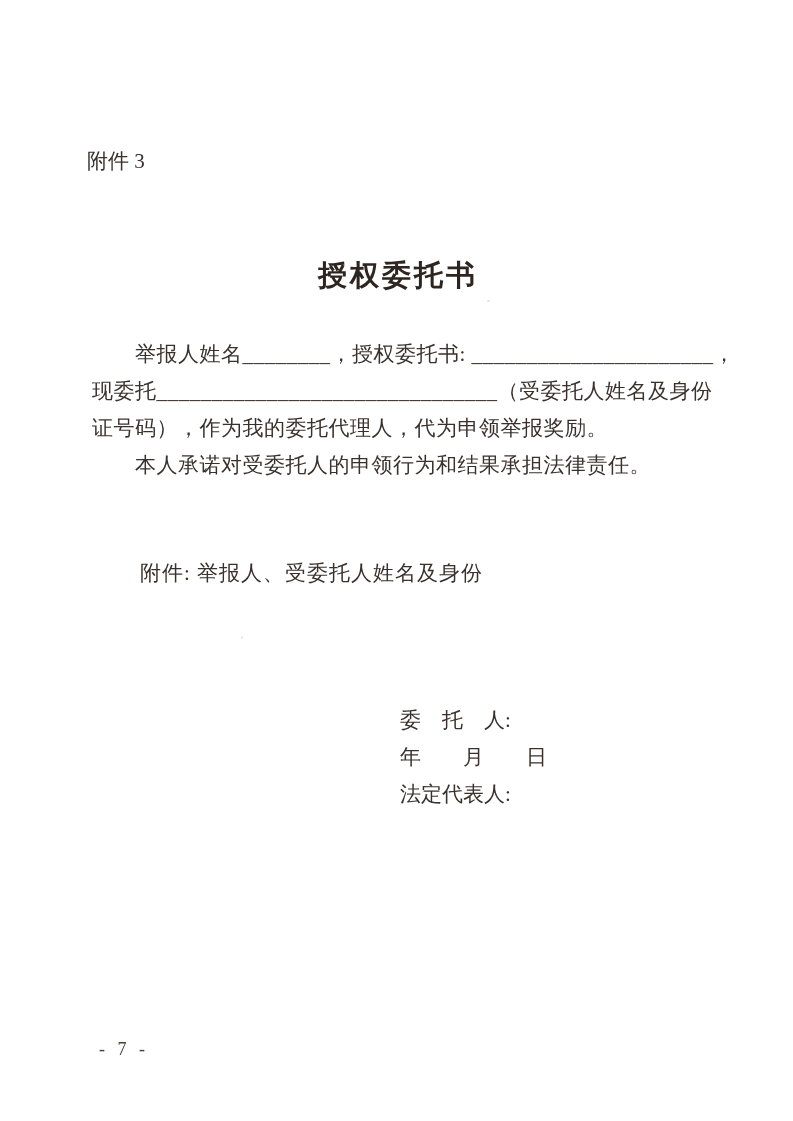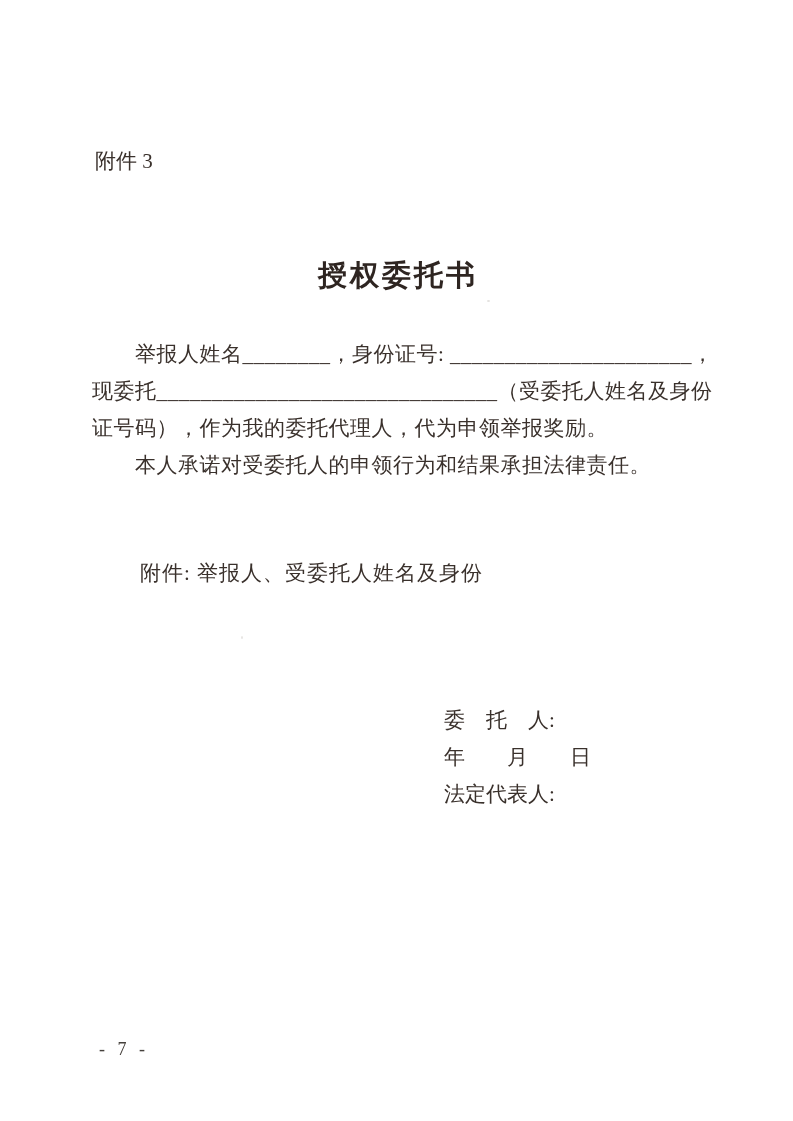--- a/index.html
+++ b/index.html
@@ -15,21 +15,21 @@
     font-family: "Liberation Serif", "DejaVu Serif", serif;
     color: var(--ink, #3a312c);
   }
   .page {
     position: absolute;
     inset: 0;
     background: var(--paper, #ffffff);
   }
   .attachment-label {
     position: absolute;
-    left: 95px;
+    left: 87px;
     top: 147px;
     font-size: 21px;
     white-space: nowrap;
   }
   .doc-title {
     position: absolute;
     top: 256px;
     left: 0;
     width: 100%;
     margin: 0;
@@ -62,21 +62,20 @@
     top: 559px;
     font-size: 21px;
     letter-spacing: 1px;
     white-space: nowrap;
   }
   .signature-block {
     position: absolute;
     left: 400px;
     top: 702px;
     font-size: 21px;
-    margin-left: 44px;
   }
   .signature-block .sig-line {
     line-height: 37px;
     white-space: nowrap;
   }
   .page-number {
     position: absolute;
     left: 99px;
     top: 1039px;
     font-size: 18px;
@@ -96,21 +95,21 @@
 </head>
 <body>
 
 <div class="page">
 
   <div class="attachment-label">附件 3</div>
 
   <h1 class="doc-title">授权委托书</h1>
 
   <div class="body-text">
-    <p class="line indent">举报人姓名________，身份证号: ______________________，</p>
+    <p class="line indent">举报人姓名________，授权委托书: ______________________，</p>
     <p class="line">现委托_______________________________（受委托人姓名及身份</p>
     <p class="line">证号码），作为我的委托代理人，代为申领举报奖励。</p>
     <p class="line indent">本人承诺对受委托人的申领行为和结果承担法律责任。</p>
   </div>
 
   <div class="attachment-note">附件: 举报人、受委托人姓名及身份</div>
 
   <div class="signature-block">
     <div class="sig-line">委　托　人:</div>
     <div class="sig-line">年　　月　　日</div>

